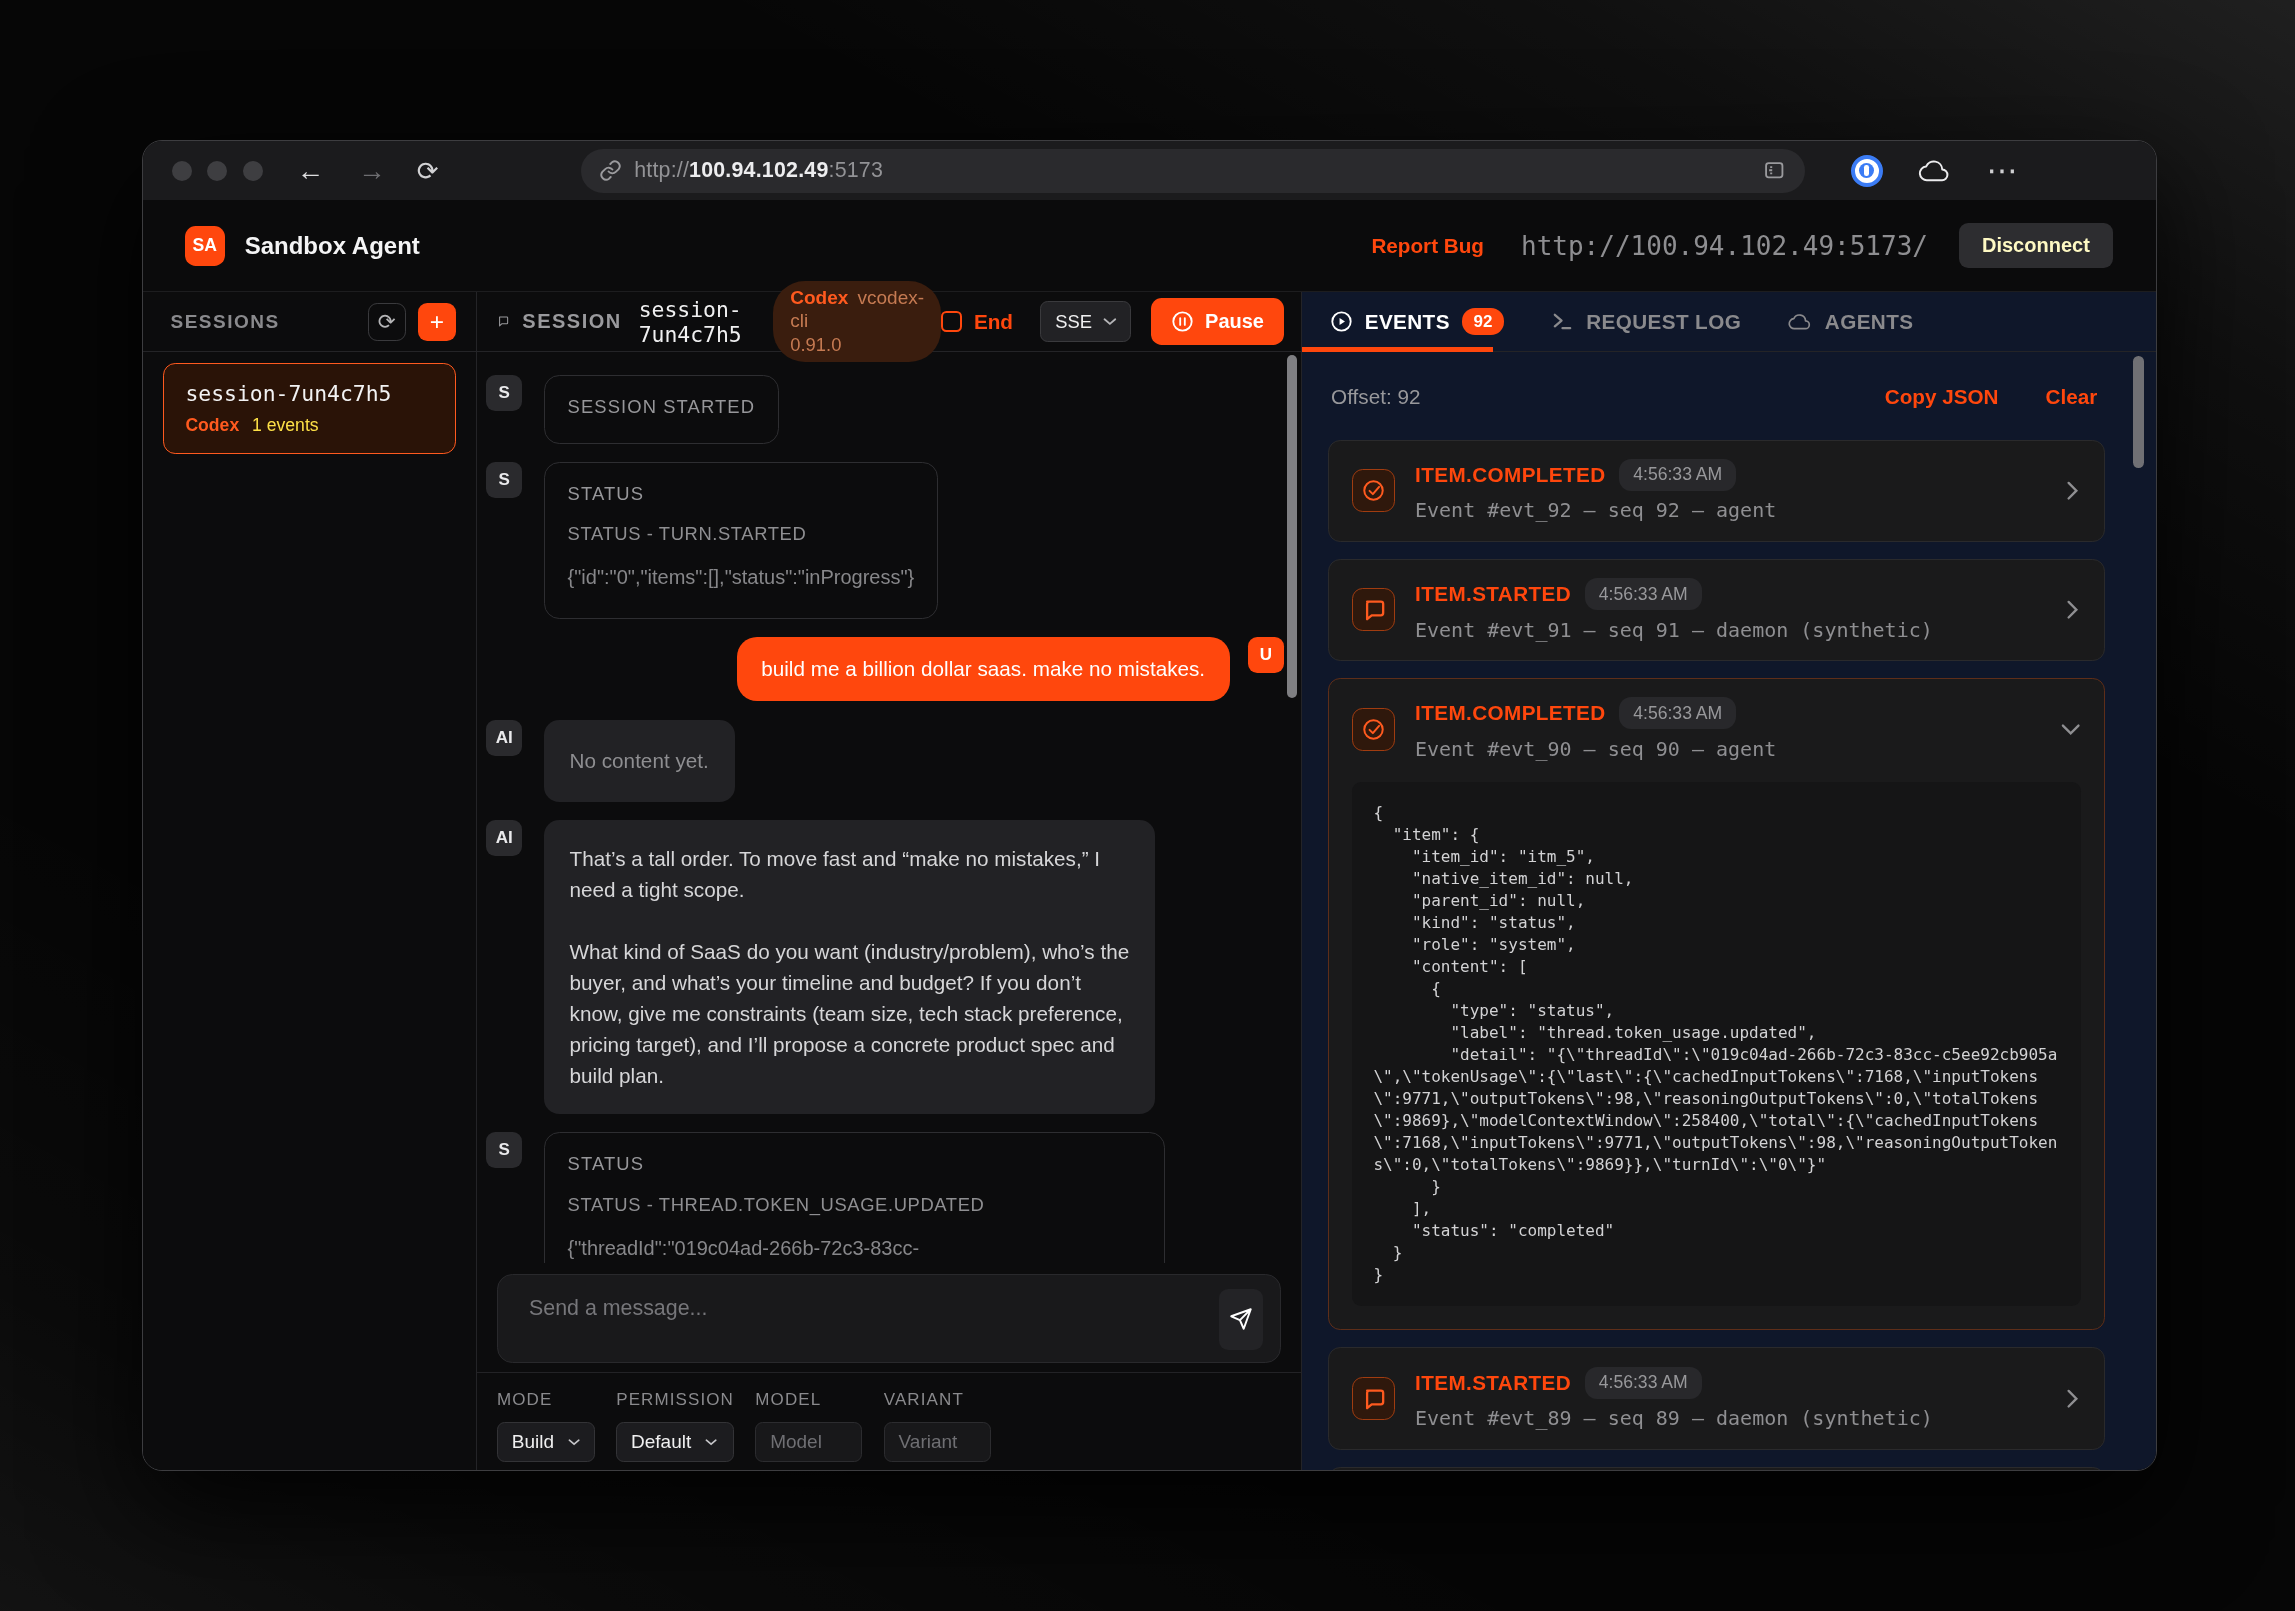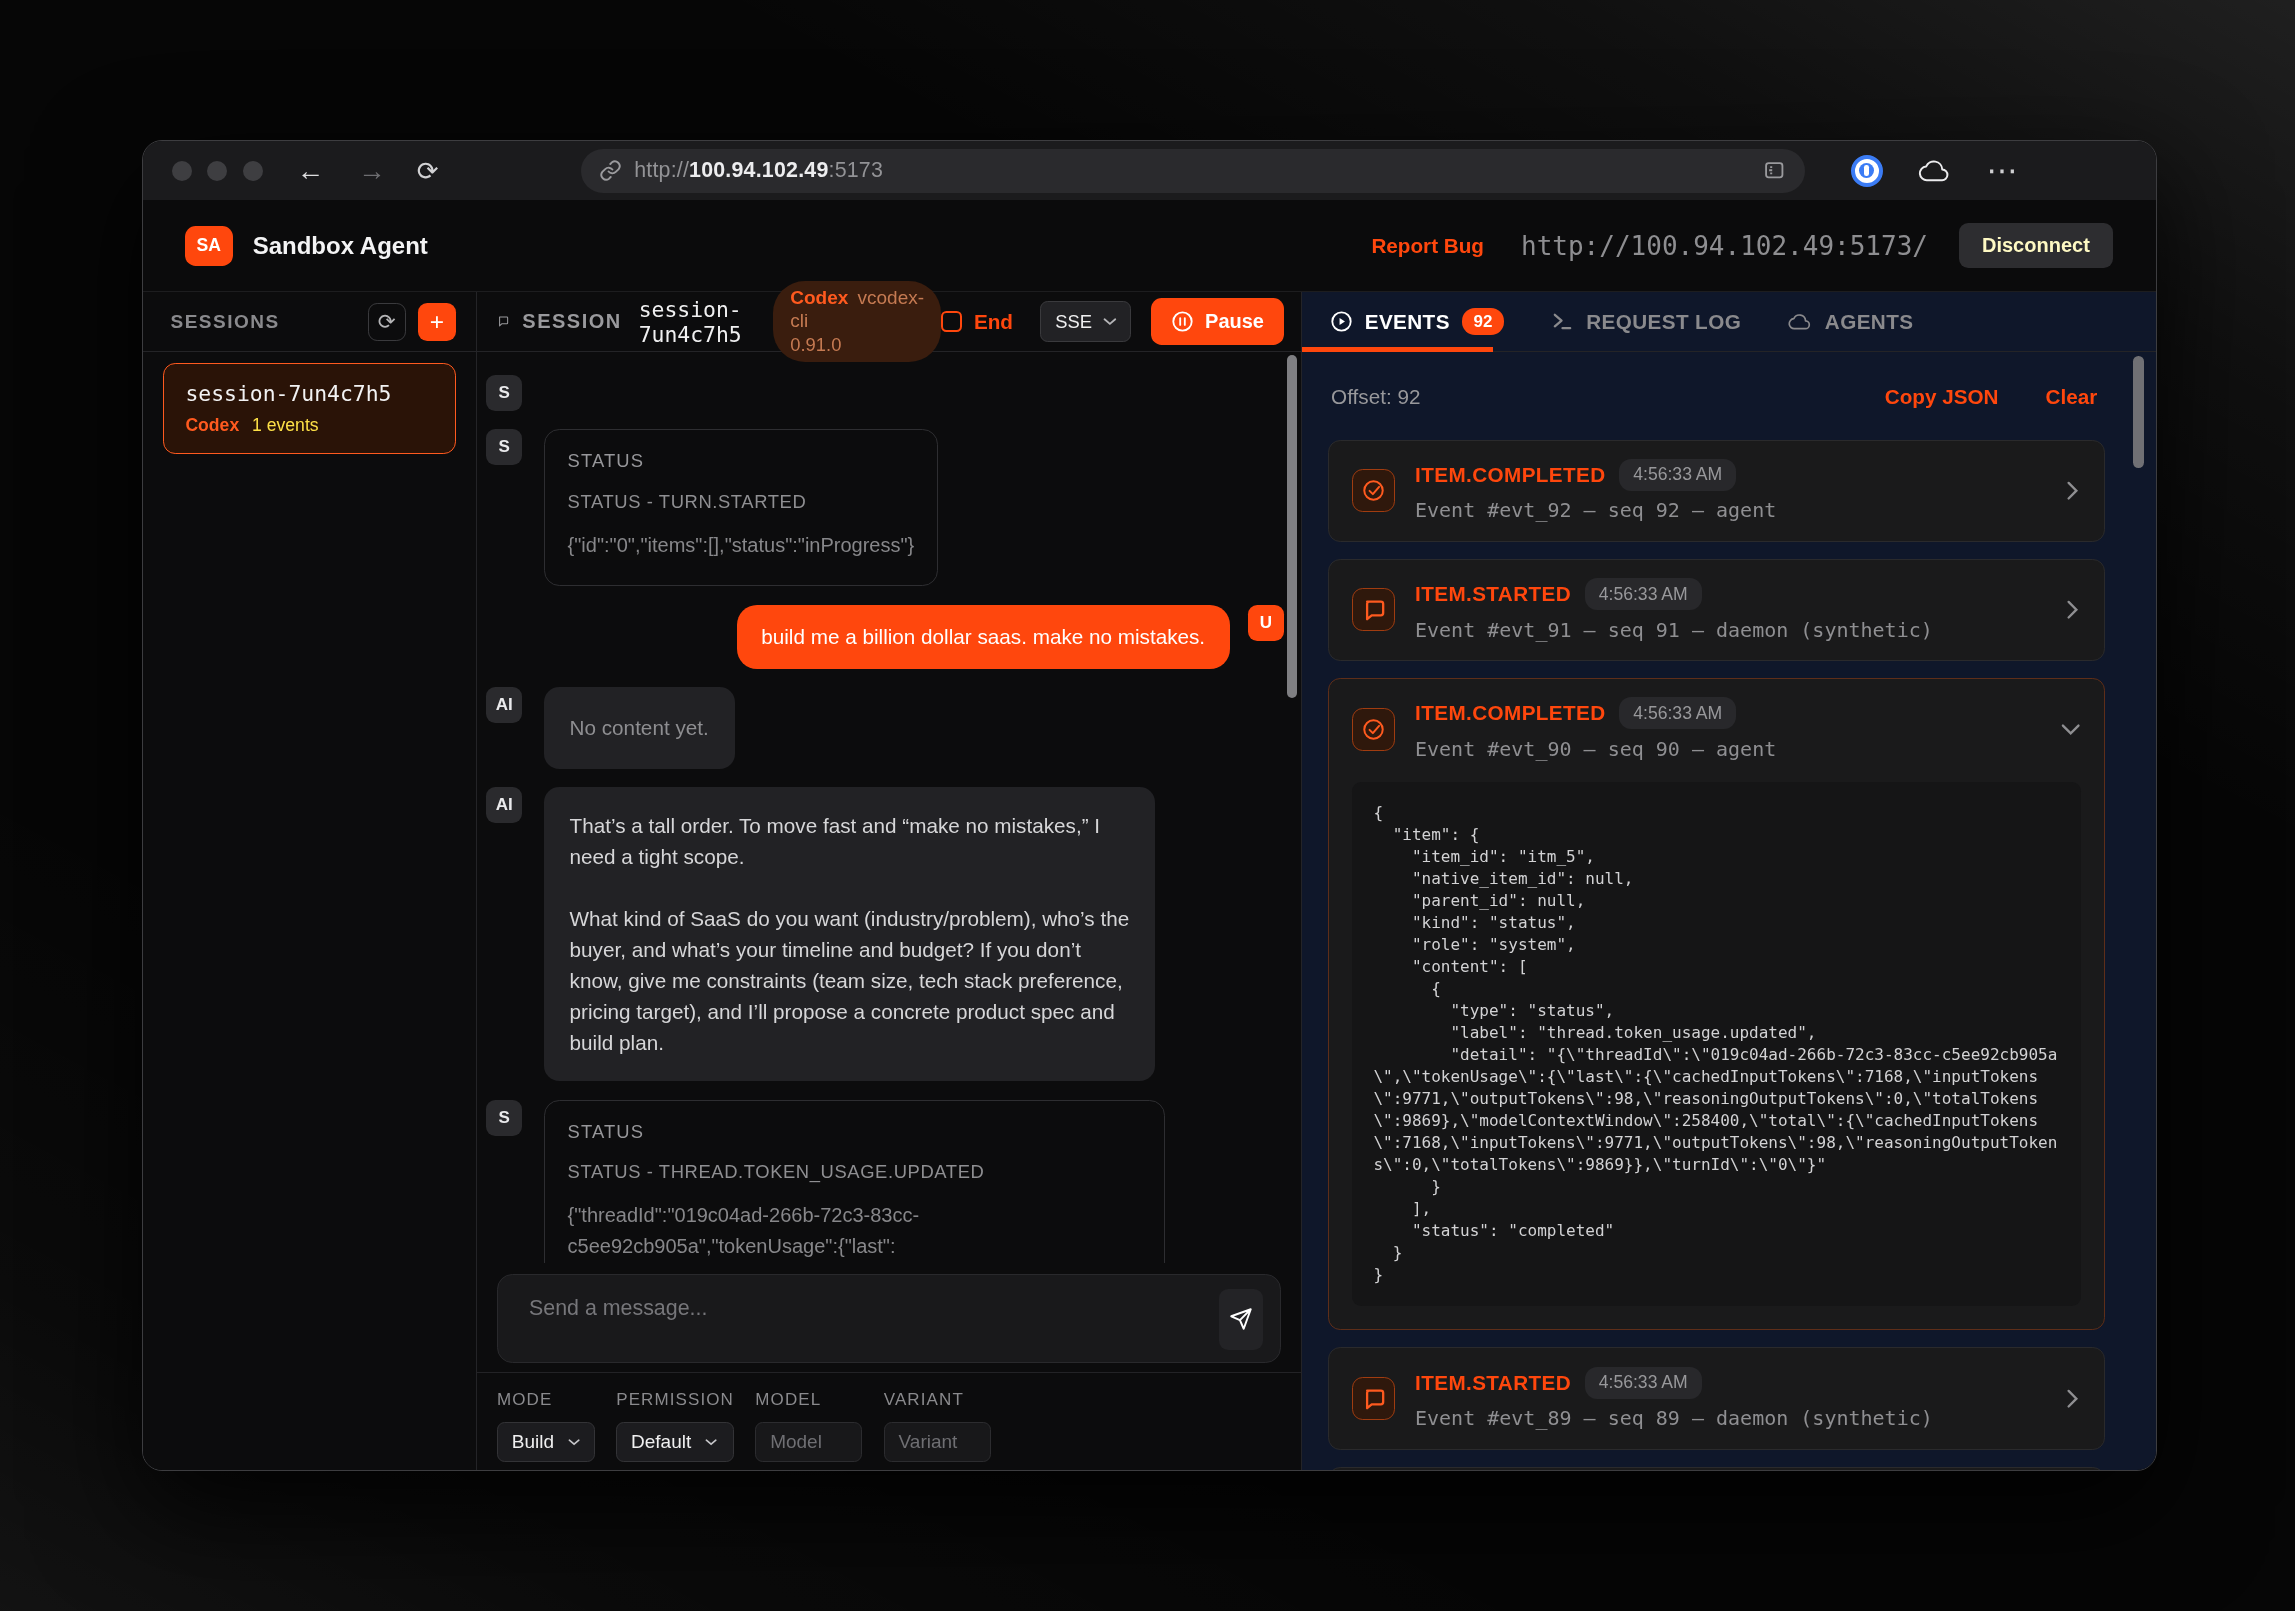--- a/index.html
+++ b/index.html
@@ -28,21 +28,21 @@
   .urlbar .dim { color:#939396; } .urlbar .hi { color:#ededef; font-weight:700; }
   .urlbar .spacer { flex:1; }
   .chrome-right { display:flex; align-items:center; margin-left:46px; gap:35px; }
   .opass { width:32px; height:32px; border-radius:50%; border:4.6px solid #3b7cf5; background:#fff; position:relative; }
   .opass b { position:absolute; left:50%; top:50%; width:15.3px; height:15.3px; margin:-7.7px 0 0 -7.7px; border-radius:50%; background:#3b7cf5; }
   .opass b::after { content:""; position:absolute; left:5.4px; top:2.3px; width:4.6px; height:10.7px; background:#fff; border-radius:2.3px; }
   .dots { color:#cfcfd1; font-size:31px; letter-spacing:1.5px; }
 
   
   .appheader { height:92px; background:#0b0b0c; flex:none; display:flex; align-items:center; padding:0 31px; border-bottom:0.8px solid #1d1d1f; }
-  .logo { width:48px; height:40px; border-radius:10.7px; background:#ff470d; color:#fff; font-weight:800; font-size:17.6px;
+  .logo { width:40px; height:40px; border-radius:10.7px; background:#ff470d; color:#fff; font-weight:800; font-size:17.6px;
     display:flex; align-items:center; justify-content:center; margin-left:10.7px; }
   .apptitle { color:#f4f4f5; font-size:24px; font-weight:700; margin-left:20px; }
   .hspacer { flex:1; }
   .reportbug { color:#ff470d; font-weight:700; font-size:20.7px; }
   .serverurl { color:#8e8e91; font-size:26px; margin-left:37px; }
   .disconnect { margin-left:31px; margin-right:12.2px; background:#2d2d30; color:#fef9c3; font-weight:700; font-size:20px;
     border:none; border-radius:9.2px; padding:10.7px 23px; }
 
   
   .main { flex:1; display:flex; min-height:0; }
@@ -230,20 +230,23 @@
               <circle cx="15" cy="15" r="12"></circle>
                 <path d="M12 10.5v9M18 10.5v9"></path>
             </svg>
             <span>Pause</span>
           </button>
         </div>
 
         <div class="chat-scroll">
           <div class="msgrow">
             <div class="avatar">S</div>
+            <div class="bubble outline">
+              <div class="sys-label">SESSION STARTED</div>
+            </div>
           </div>
           <div class="msgrow">
             <div class="avatar">S</div>
             <div class="bubble outline">
               <div class="sys-label">STATUS</div>
               <div class="sys-sub">STATUS - TURN.STARTED</div>
               <div class="sys-body">{"id":"0","items":[],"status":"inProgress"}</div>
             </div>
           </div>
           <div class="msgrow user">

